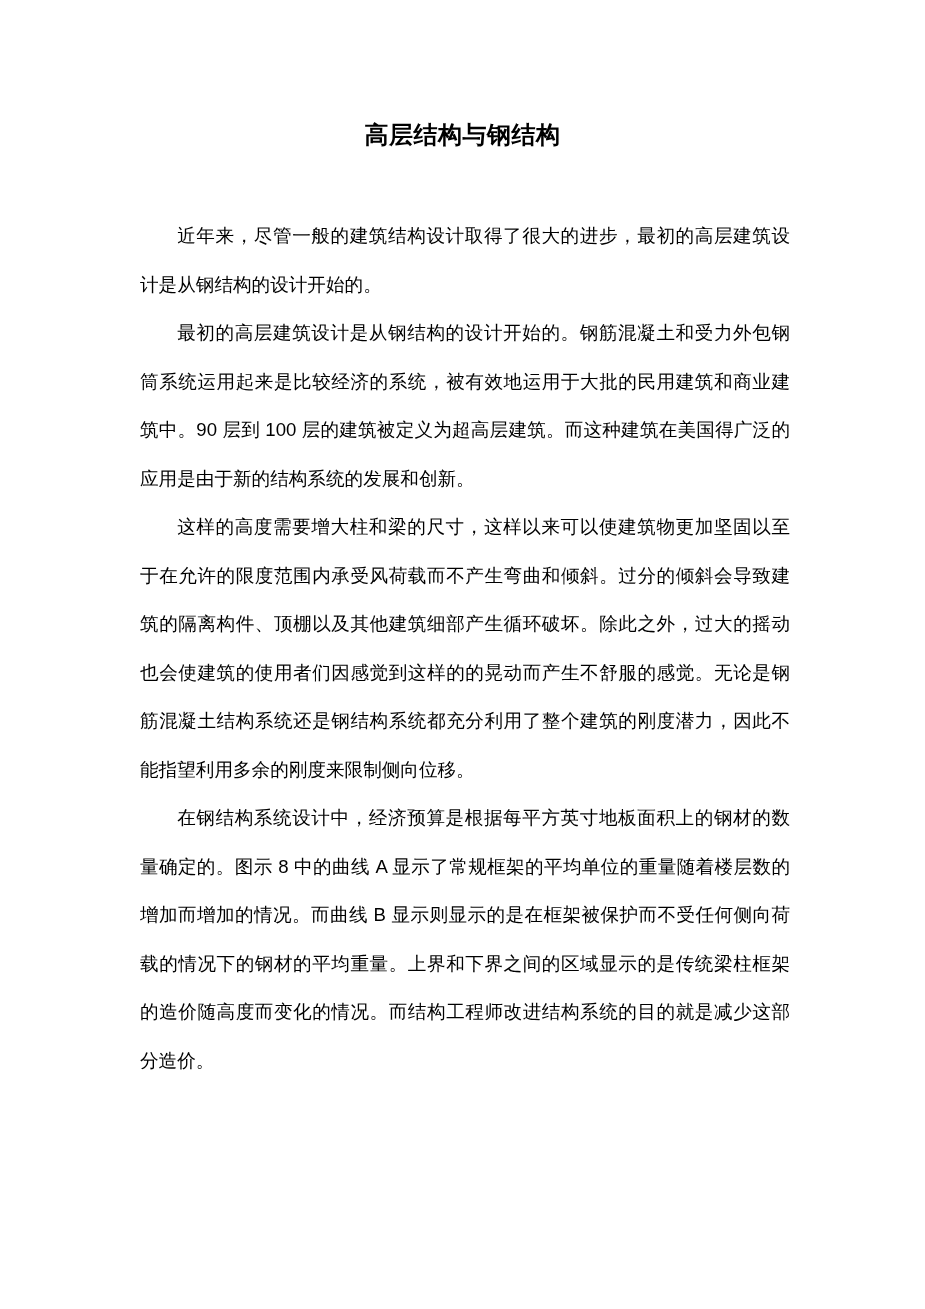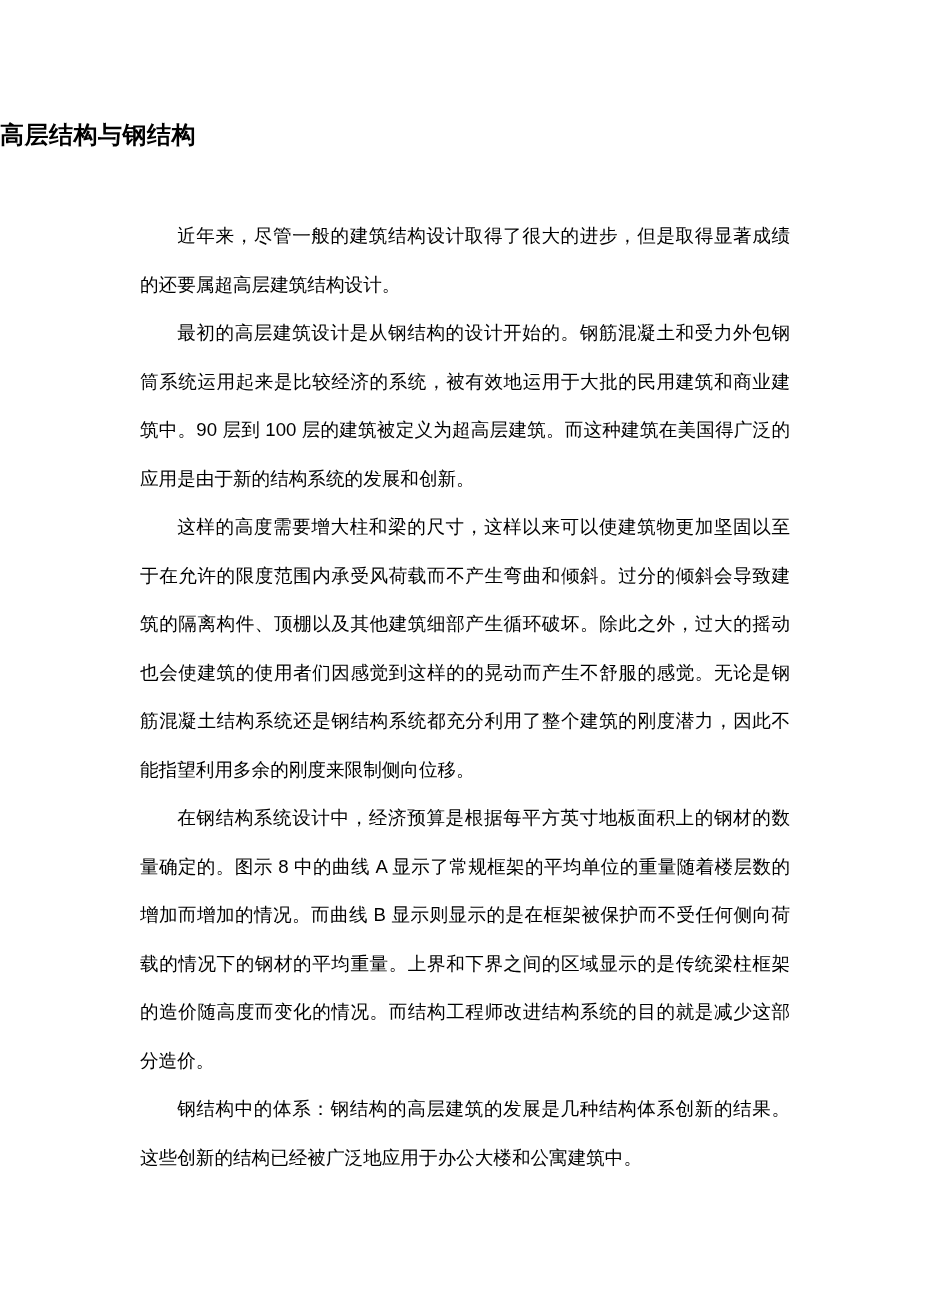--- a/index.html
+++ b/index.html
@@ -15,21 +15,21 @@
     color: #000000;
     font-family: "Liberation Sans", "DejaVu Sans", sans-serif;
     overflow: hidden;
   }
   .doc-title {
     position: absolute;
     top: 122px;
     left: 0;
     width: 100%;
     margin: 0;
-    text-align: left;
+    text-align: center;
     font-size: 24px;
     line-height: 1.1;
     font-weight: bold;
     letter-spacing: 0.5px;
   }
   .doc-body {
     position: absolute;
     top: 212px;
     left: 140px;
     width: 650px;
@@ -43,19 +43,18 @@
     text-indent: 2em;
   }
 </style>
 </head>
 <body>
 
 <div class="page">
   <h1 class="doc-title">高层结构与钢结构</h1>
 
   <div class="doc-body">
-    <p>近年来，尽管一般的建筑结构设计取得了很大的进步，但是取得显著成绩的还要属超高层建筑结构设计。</p>
+    <p>近年来，尽管一般的建筑结构设计取得了很大的进步，最初的高层建筑设计是从钢结构的设计开始的。</p>
     <p>最初的高层建筑设计是从钢结构的设计开始的。钢筋混凝土和受力外包钢筒系统运用起来是比较经济的系统，被有效地运用于大批的民用建筑和商业建筑中。90 层到 100 层的建筑被定义为超高层建筑。而这种建筑在美国得广泛的应用是由于新的结构系统的发展和创新。</p>
     <p>这样的高度需要增大柱和梁的尺寸，这样以来可以使建筑物更加坚固以至于在允许的限度范围内承受风荷载而不产生弯曲和倾斜。过分的倾斜会导致建筑的隔离构件、顶棚以及其他建筑细部产生循环破坏。除此之外，过大的摇动也会使建筑的使用者们因感觉到这样的的晃动而产生不舒服的感觉。无论是钢筋混凝土结构系统还是钢结构系统都充分利用了整个建筑的刚度潜力，因此不能指望利用多余的刚度来限制侧向位移。</p>
     <p>在钢结构系统设计中，经济预算是根据每平方英寸地板面积上的钢材的数量确定的。图示 8 中的曲线 A 显示了常规框架的平均单位的重量随着楼层数的增加而增加的情况。而曲线 B 显示则显示的是在框架被保护而不受任何侧向荷载的情况下的钢材的平均重量。上界和下界之间的区域显示的是传统梁柱框架的造价随高度而变化的情况。而结构工程师改进结构系统的目的就是减少这部分造价。</p>
-    <p>钢结构中的体系：钢结构的高层建筑的发展是几种结构体系创新的结果。这些创新的结构已经被广泛地应用于办公大楼和公寓建筑中。</p>
   </div>
 </div>
 
 </body></html>

